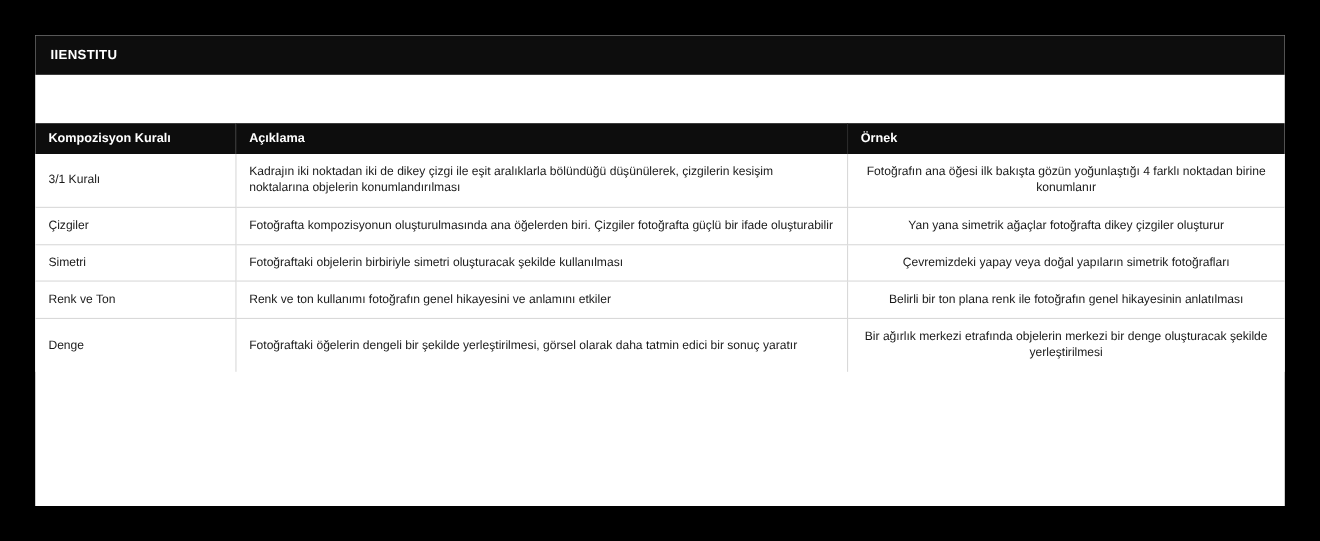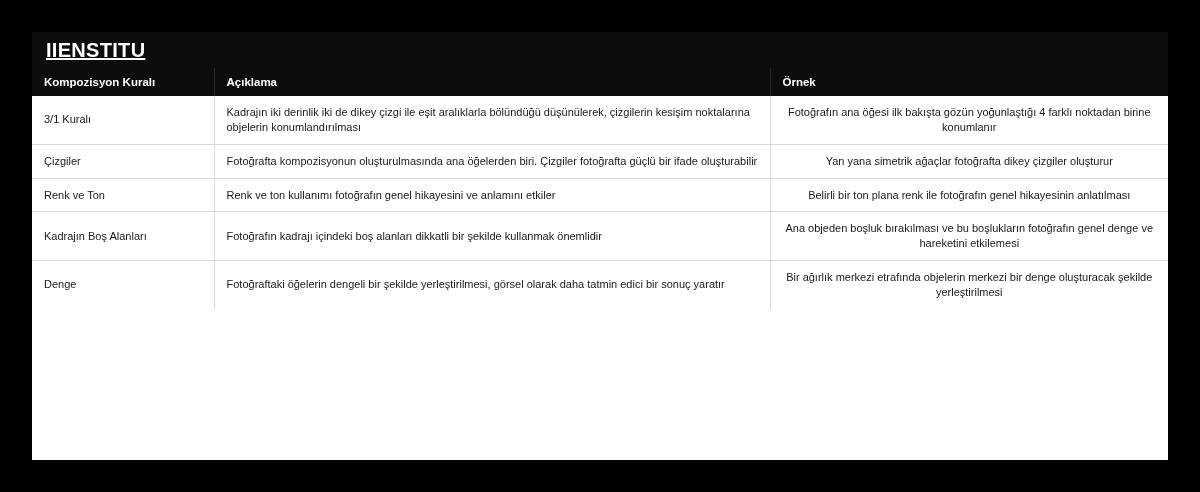--- a/index.html
+++ b/index.html
@@ -27,29 +27,29 @@
   .brand-bar {
     height: 36px;
     background: #0d0d0d;
     display: flex;
     align-items: center;
     padding: 0 14px;
     box-sizing: border-box;
   }
   .brand-title {
     color: #ffffff;
-    font-size: 20px;
+    font-size: 12px;
     font-weight: bold;
     letter-spacing: 0.3px;
-    text-decoration: underline;
   }
   table {
     width: 100%;
     border-collapse: collapse;
     table-layout: fixed;
+    margin-top: 44px;
   }
   thead th {
     background: #0d0d0d;
     color: #ffffff;
     font-size: 11.5px;
     font-weight: bold;
     text-align: left;
     padding: 8px 12px;
     border-right: 1px solid #2a2a2a;
     vertical-align: middle;
@@ -87,37 +87,37 @@
     <thead>
       <tr>
         <th>Kompozisyon Kuralı</th>
         <th>Açıklama</th>
         <th>Örnek</th>
       </tr>
     </thead>
     <tbody>
       <tr>
         <td>3/1 Kuralı</td>
-        <td>Kadrajın iki derinlik iki de dikey çizgi ile eşit aralıklarla bölündüğü düşünülerek, çizgilerin kesişim noktalarına objelerin konumlandırılması</td>
+        <td>Kadrajın iki noktadan iki de dikey çizgi ile eşit aralıklarla bölündüğü düşünülerek, çizgilerin kesişim noktalarına objelerin konumlandırılması</td>
         <td>Fotoğrafın ana öğesi ilk bakışta gözün yoğunlaştığı 4 farklı noktadan birine konumlanır</td>
       </tr>
       <tr>
         <td>Çizgiler</td>
         <td>Fotoğrafta kompozisyonun oluşturulmasında ana öğelerden biri. Çizgiler fotoğrafta güçlü bir ifade oluşturabilir</td>
         <td>Yan yana simetrik ağaçlar fotoğrafta dikey çizgiler oluşturur</td>
       </tr>
       <tr>
+        <td>Simetri</td>
+        <td>Fotoğraftaki objelerin birbiriyle simetri oluşturacak şekilde kullanılması</td>
+        <td>Çevremizdeki yapay veya doğal yapıların simetrik fotoğrafları</td>
+      </tr>
+      <tr>
         <td>Renk ve Ton</td>
         <td>Renk ve ton kullanımı fotoğrafın genel hikayesini ve anlamını etkiler</td>
         <td>Belirli bir ton plana renk ile fotoğrafın genel hikayesinin anlatılması</td>
-      </tr>
-      <tr>
-        <td>Kadrajın Boş Alanları</td>
-        <td>Fotoğrafın kadrajı içindeki boş alanları dikkatli bir şekilde kullanmak önemlidir</td>
-        <td>Ana objeden boşluk bırakılması ve bu boşlukların fotoğrafın genel denge ve hareketini etkilemesi</td>
       </tr>
       <tr>
         <td>Denge</td>
         <td>Fotoğraftaki öğelerin dengeli bir şekilde yerleştirilmesi, görsel olarak daha tatmin edici bir sonuç yaratır</td>
         <td>Bir ağırlık merkezi etrafında objelerin merkezi bir denge oluşturacak şekilde yerleştirilmesi</td>
       </tr>
     </tbody>
   </table>
 </div>
 

